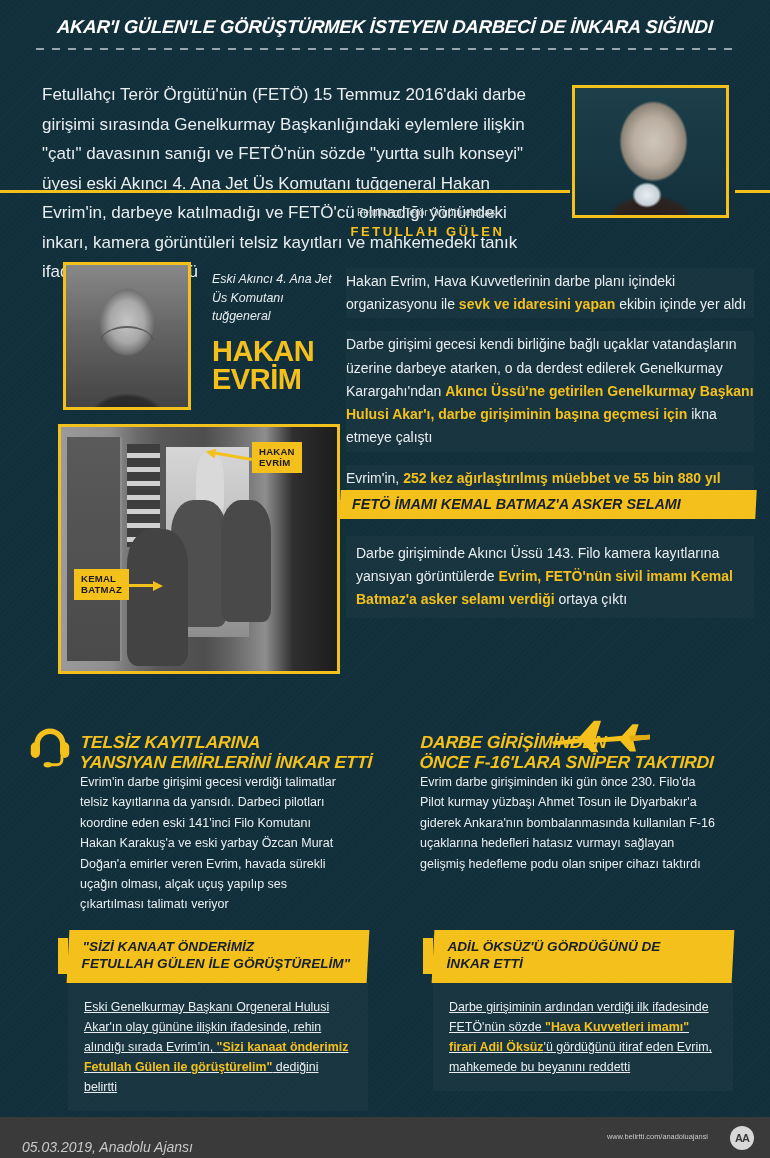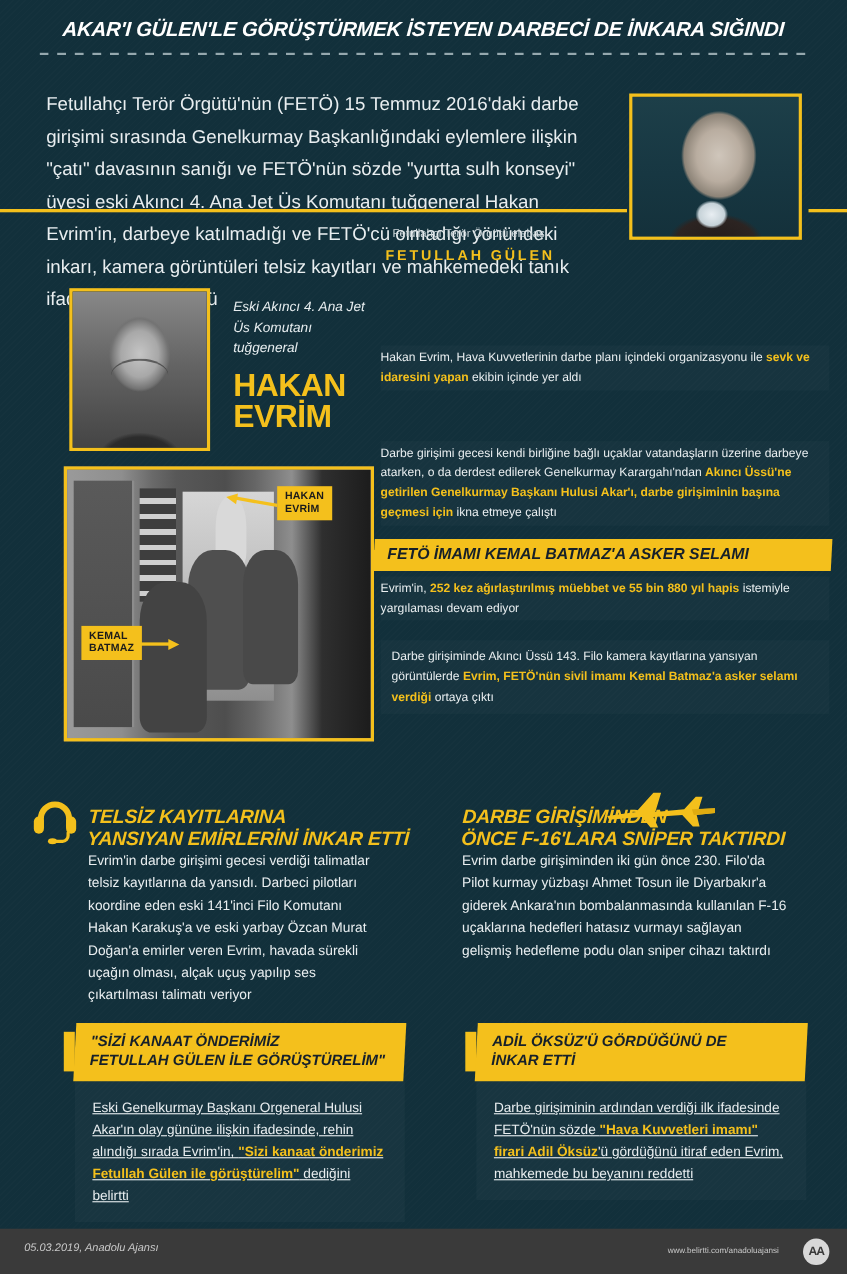--- a/index.html
+++ b/index.html
@@ -134,26 +134,25 @@
     font-size: 29px;
     font-weight: bold;
     line-height: 0.98;
     letter-spacing: -0.5px;
   }
 
   
   .rcol { position: absolute; left: 346px; width: 408px; }
   .para {
     color: #e9eef0;
-    font-size: 11px;
+    font-size: 14px;
     line-height: 1.66;
     margin-bottom: 13px;
     background: rgba(255,255,255,0.022);
     padding: 2px 0;
-    margin-top: 46px;
   }
   .para b, .hl { color: #f4c01c; font-weight: bold; }
 
   
   .cctv-frame {
     position: absolute;
     top: 424px; left: 58px; width: 282px; height: 250px;
     border: 3px solid #f4c01c;
     overflow: hidden;
     background: #6d6d6d;
@@ -296,22 +295,22 @@
     background: #f4c01c;
   }
 
   
   .footer {
     position: absolute;
     bottom: 0; left: 0; width: 770px; height: 41px;
     background: #3a3a3a;
   }
   .footer-left {
-    position: absolute; left: 22px; top: 12px;
-    color: #c9c9c9; font-size: 10px; font-style: italic; text-align: center;
+    position: absolute; left: 22px; top: 22px;
+    color: #c9c9c9; font-size: 14px; font-style: italic; text-align: center;
   }
   .footer-right {
     position: absolute; right: 62px; top: 15px;
     color: #c9c9c9; font-size: 7.4px;
   }
   .aa-logo {
     position: absolute; right: 16px; top: 9px;
     width: 24px; height: 24px;
     border-radius: 50%;
     background: #d8d8d8;

